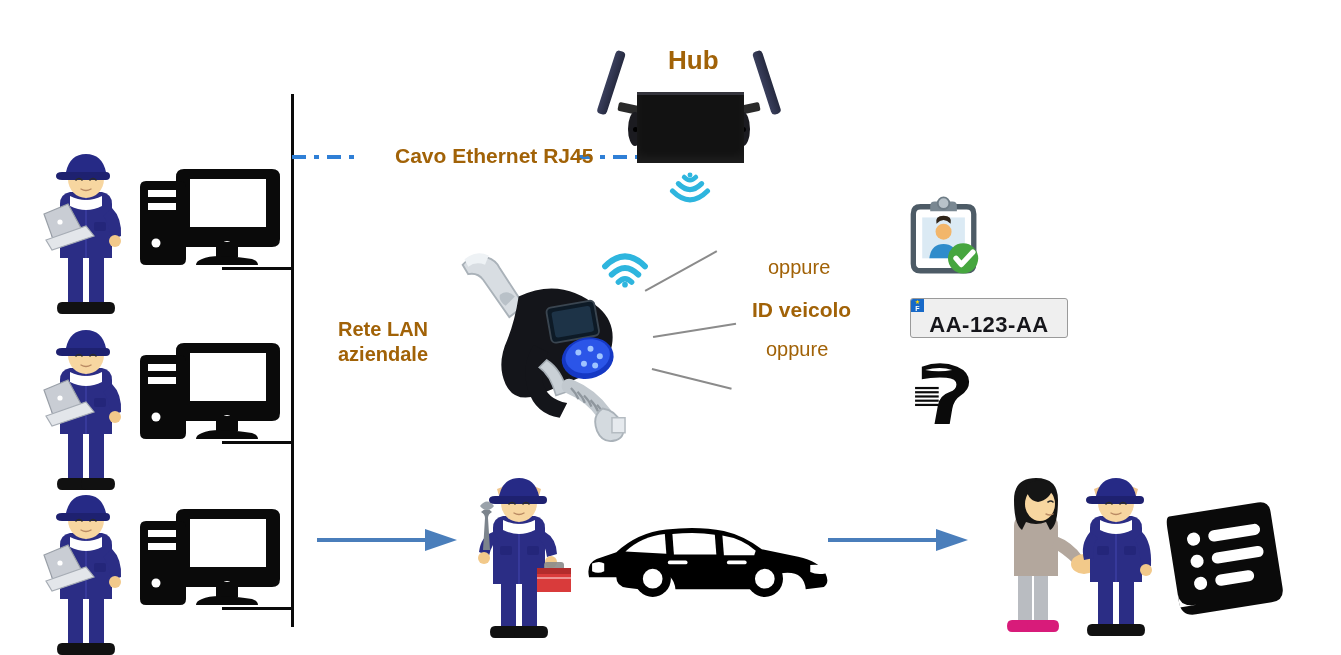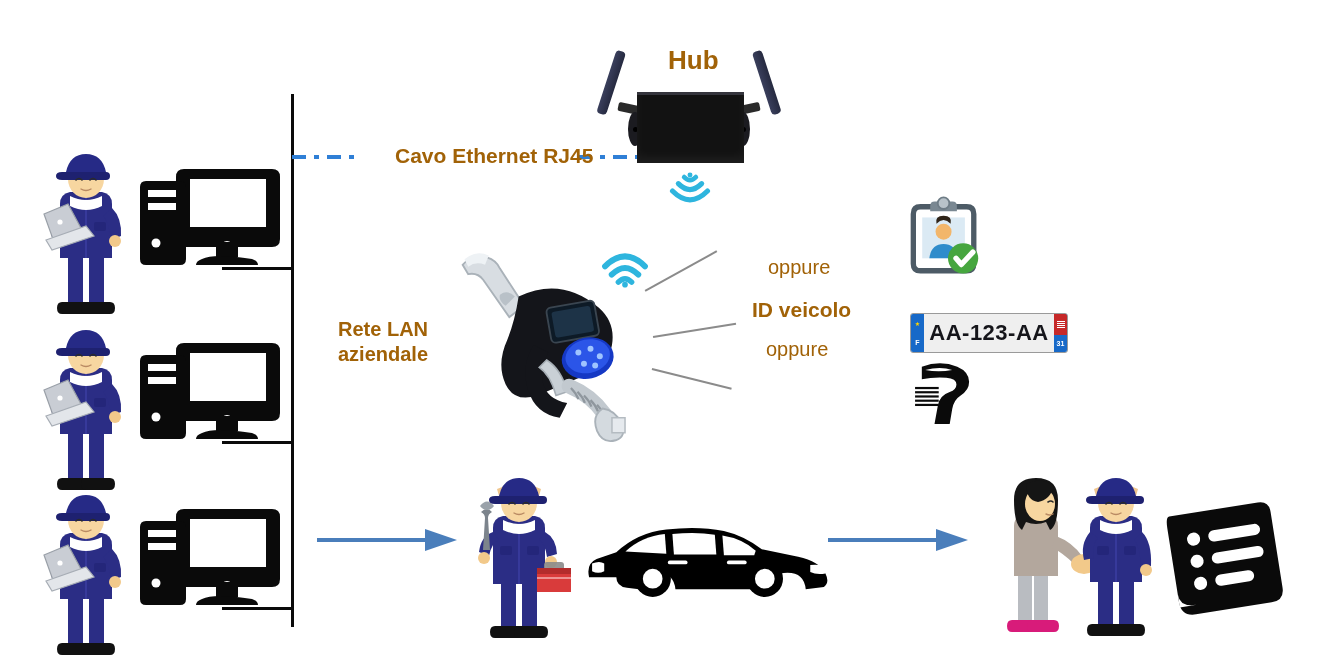--- a/index.html
+++ b/index.html
@@ -485,21 +485,21 @@
   <div class="lbl reg" style="left:768px;top:255px;font-size:20px;">oppure</div>
   <div class="lbl" style="left:752px;top:297px;font-size:21px;">ID veicolo</div>
   <div class="lbl reg" style="left:766px;top:337px;font-size:20px;">oppure</div>
 
   <div class="clip" style="left:908px;top:196px;width:80px;height:82px;">
     <svg viewBox="0 0 90 92" width="80" height="82">
         <use href="#sym-clip"></use>
       </svg>
   </div>
 
-  <div class="plate" style="left:910px;top:313px;width:156px;height:38px;">
+  <div class="plate" style="left:910px;top:298px;width:156px;height:38px;flex-direction:column;">
     <div class="plate-band left">
       <div class="eu">★</div>
       <div class="cc">F</div>
     </div>
     <div class="plate-num" style="font-size:22px;">AA-123-AA</div>
     <div class="plate-band right">
       <div class="dept">
           <b></b>
         </div>
       <div class="num">31</div>

